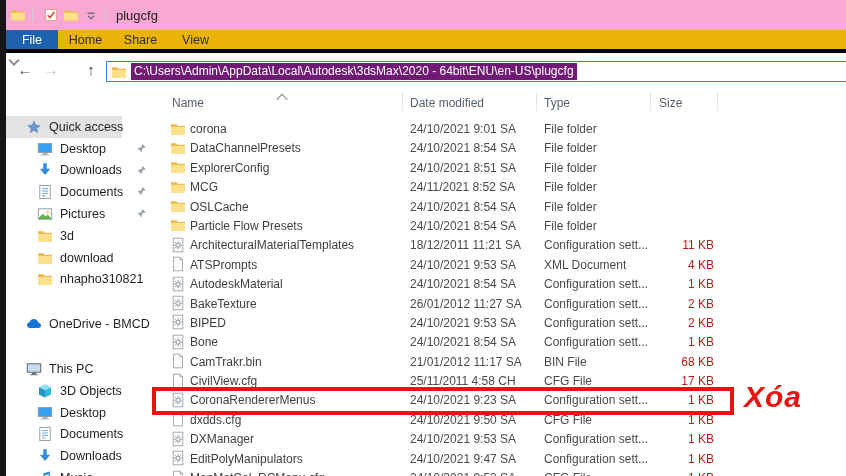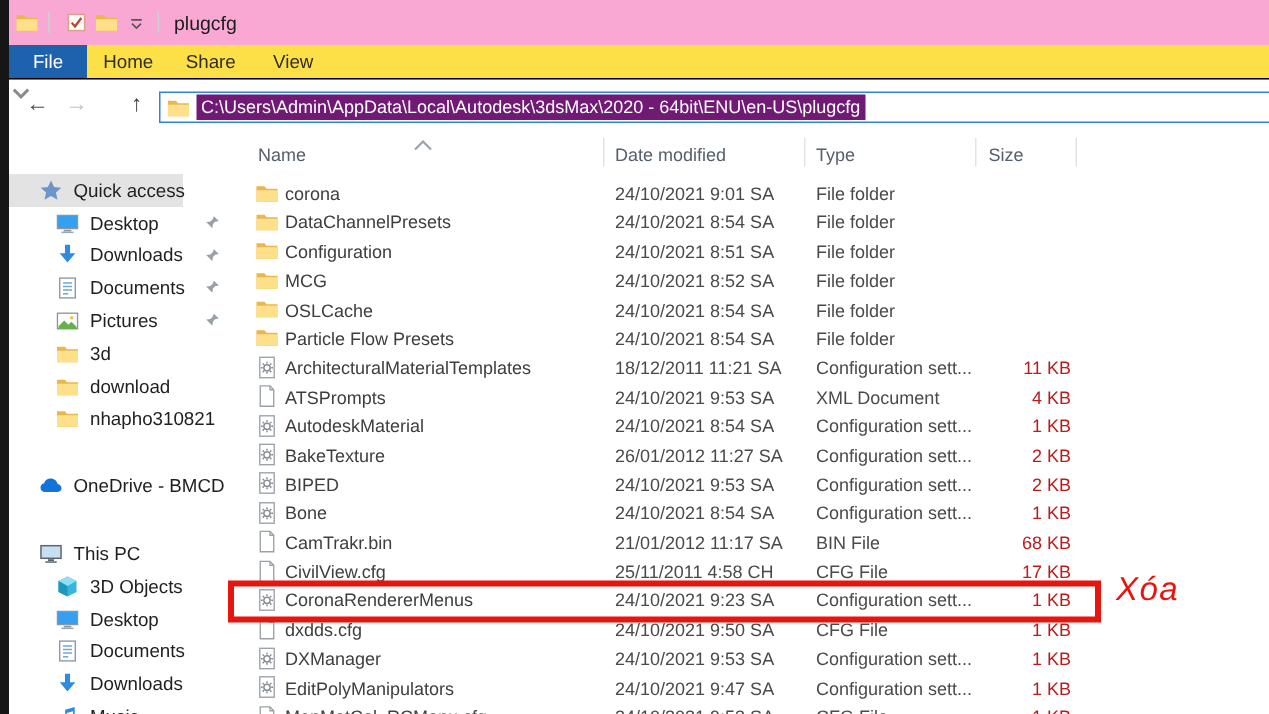--- a/index.html
+++ b/index.html
@@ -8,22 +8,22 @@
     font-family:"Liberation Sans","DejaVu Sans",sans-serif;color:#222}
   .left-edge{position:absolute;left:0;top:0;width:6px;height:100%;background:#161616;z-index:6}
 
   
   .titlebar{position:absolute;left:6px;top:0;right:0;height:30px;display:flex;align-items:center;background:#f9a8d4}
   .titlebar .icn{margin-left:4px}
   .tb-sep{width:1px;height:14px;background:#cfcfcf;margin:0 6px}
   .title-text{font-size:13px;color:#1b1b1b;margin-left:4px}
 
   
-  .ribbon-tabs{position:absolute;left:6px;top:30px;right:0;height:23px;border-bottom:1px solid #000000;
-    display:flex;align-items:stretch;background:#fde047}
+  .ribbon-tabs{position:absolute;left:6px;top:30px;right:0;height:23px;border-bottom:4px solid #000000;
+    display:flex;align-items:stretch;background:#eab308}
   .tab{font-size:12.5px;color:#2e2e2e;display:flex;align-items:center;justify-content:center;width:55px;cursor:default}
   .tab.active{background:#1e62ae;color:#fff;width:52px}
 
   
   .navbar{position:absolute;left:6px;top:54px;right:0;height:34px;background:#fff}
   .nav-btn{position:absolute;top:7px;width:22px;text-align:center;font-size:15px;color:#4a4a4a}
   .nav-back{left:8px}
   .nav-fwd{left:34px;color:#c3c3c3}
   .nav-chevron{left:58px;top:13px;width:10px;height:10px}
   .nav-up{left:74px;color:#3f3f3f}
@@ -55,21 +55,21 @@
   .fl-rows{position:absolute;left:162px;top:119px;right:0;bottom:0;overflow:hidden;background:#fff}
   .frow{position:relative;height:19.4px;font-size:12px;color:#3e3e3e}
   .frow .icn{position:absolute;left:8px;top:1.5px;width:16px;height:16px}
   .c-name{position:absolute;left:28px;top:3px;white-space:nowrap}
   .c-date{position:absolute;left:248px;top:3px;color:#4a4a4a;white-space:nowrap}
   .c-type{position:absolute;left:382px;top:3px;color:#4a4a4a;width:110px;white-space:nowrap;overflow:hidden}
   .c-size{position:absolute;left:440px;top:3px;width:112px;text-align:right;color:#b91c1c;white-space:nowrap}
 
   
   .red-box{position:absolute;left:152px;top:387px;width:582px;height:28px;border:4px solid #e8150f;z-index:10;pointer-events:none}
-  .annotation{position:absolute;left:744px;top:380px;font-size:22px;font-weight:normal;font-style:italic;
+  .annotation{position:absolute;left:744px;top:380px;font-size:30px;font-weight:bold;font-style:italic;
     color:#e8150f;z-index:10;letter-spacing:1px;white-space:nowrap}
 
   .icn{display:inline-block;width:16px;height:16px}
   .icn svg{width:100%;height:100%;display:block}
 </style>
 </head>
 <body>
 
 <div class="window">
   <div class="left-edge"></div>
@@ -328,34 +328,34 @@
         <span class="c-type">File folder</span>
         <span class="c-size"></span>
       </div>
       <div class="frow">
         <span class="icn">
           <svg viewBox="0 0 16 16">
             <path d="M1 3.2h5.3l1.4 1.6H15v8.7H1z" fill="#e9b74c"></path>
             <path d="M1 5.8h14v7.7H1z" fill="#ffe08a"></path>
           </svg>
         </span>
-        <span class="c-name">Configuration</span>
+        <span class="c-name">ExplorerConfig</span>
         <span class="c-date">24/10/2021 8:51 SA</span>
         <span class="c-type">File folder</span>
         <span class="c-size"></span>
       </div>
       <div class="frow">
         <span class="icn">
           <svg viewBox="0 0 16 16">
             <path d="M1 3.2h5.3l1.4 1.6H15v8.7H1z" fill="#e9b74c"></path>
             <path d="M1 5.8h14v7.7H1z" fill="#ffe08a"></path>
           </svg>
         </span>
         <span class="c-name">MCG</span>
-        <span class="c-date">24/10/2021 8:52 SA</span>
+        <span class="c-date">24/11/2021 8:52 SA</span>
         <span class="c-type">File folder</span>
         <span class="c-size"></span>
       </div>
       <div class="frow">
         <span class="icn">
           <svg viewBox="0 0 16 16">
             <path d="M1 3.2h5.3l1.4 1.6H15v8.7H1z" fill="#e9b74c"></path>
             <path d="M1 5.8h14v7.7H1z" fill="#ffe08a"></path>
           </svg>
         </span>

